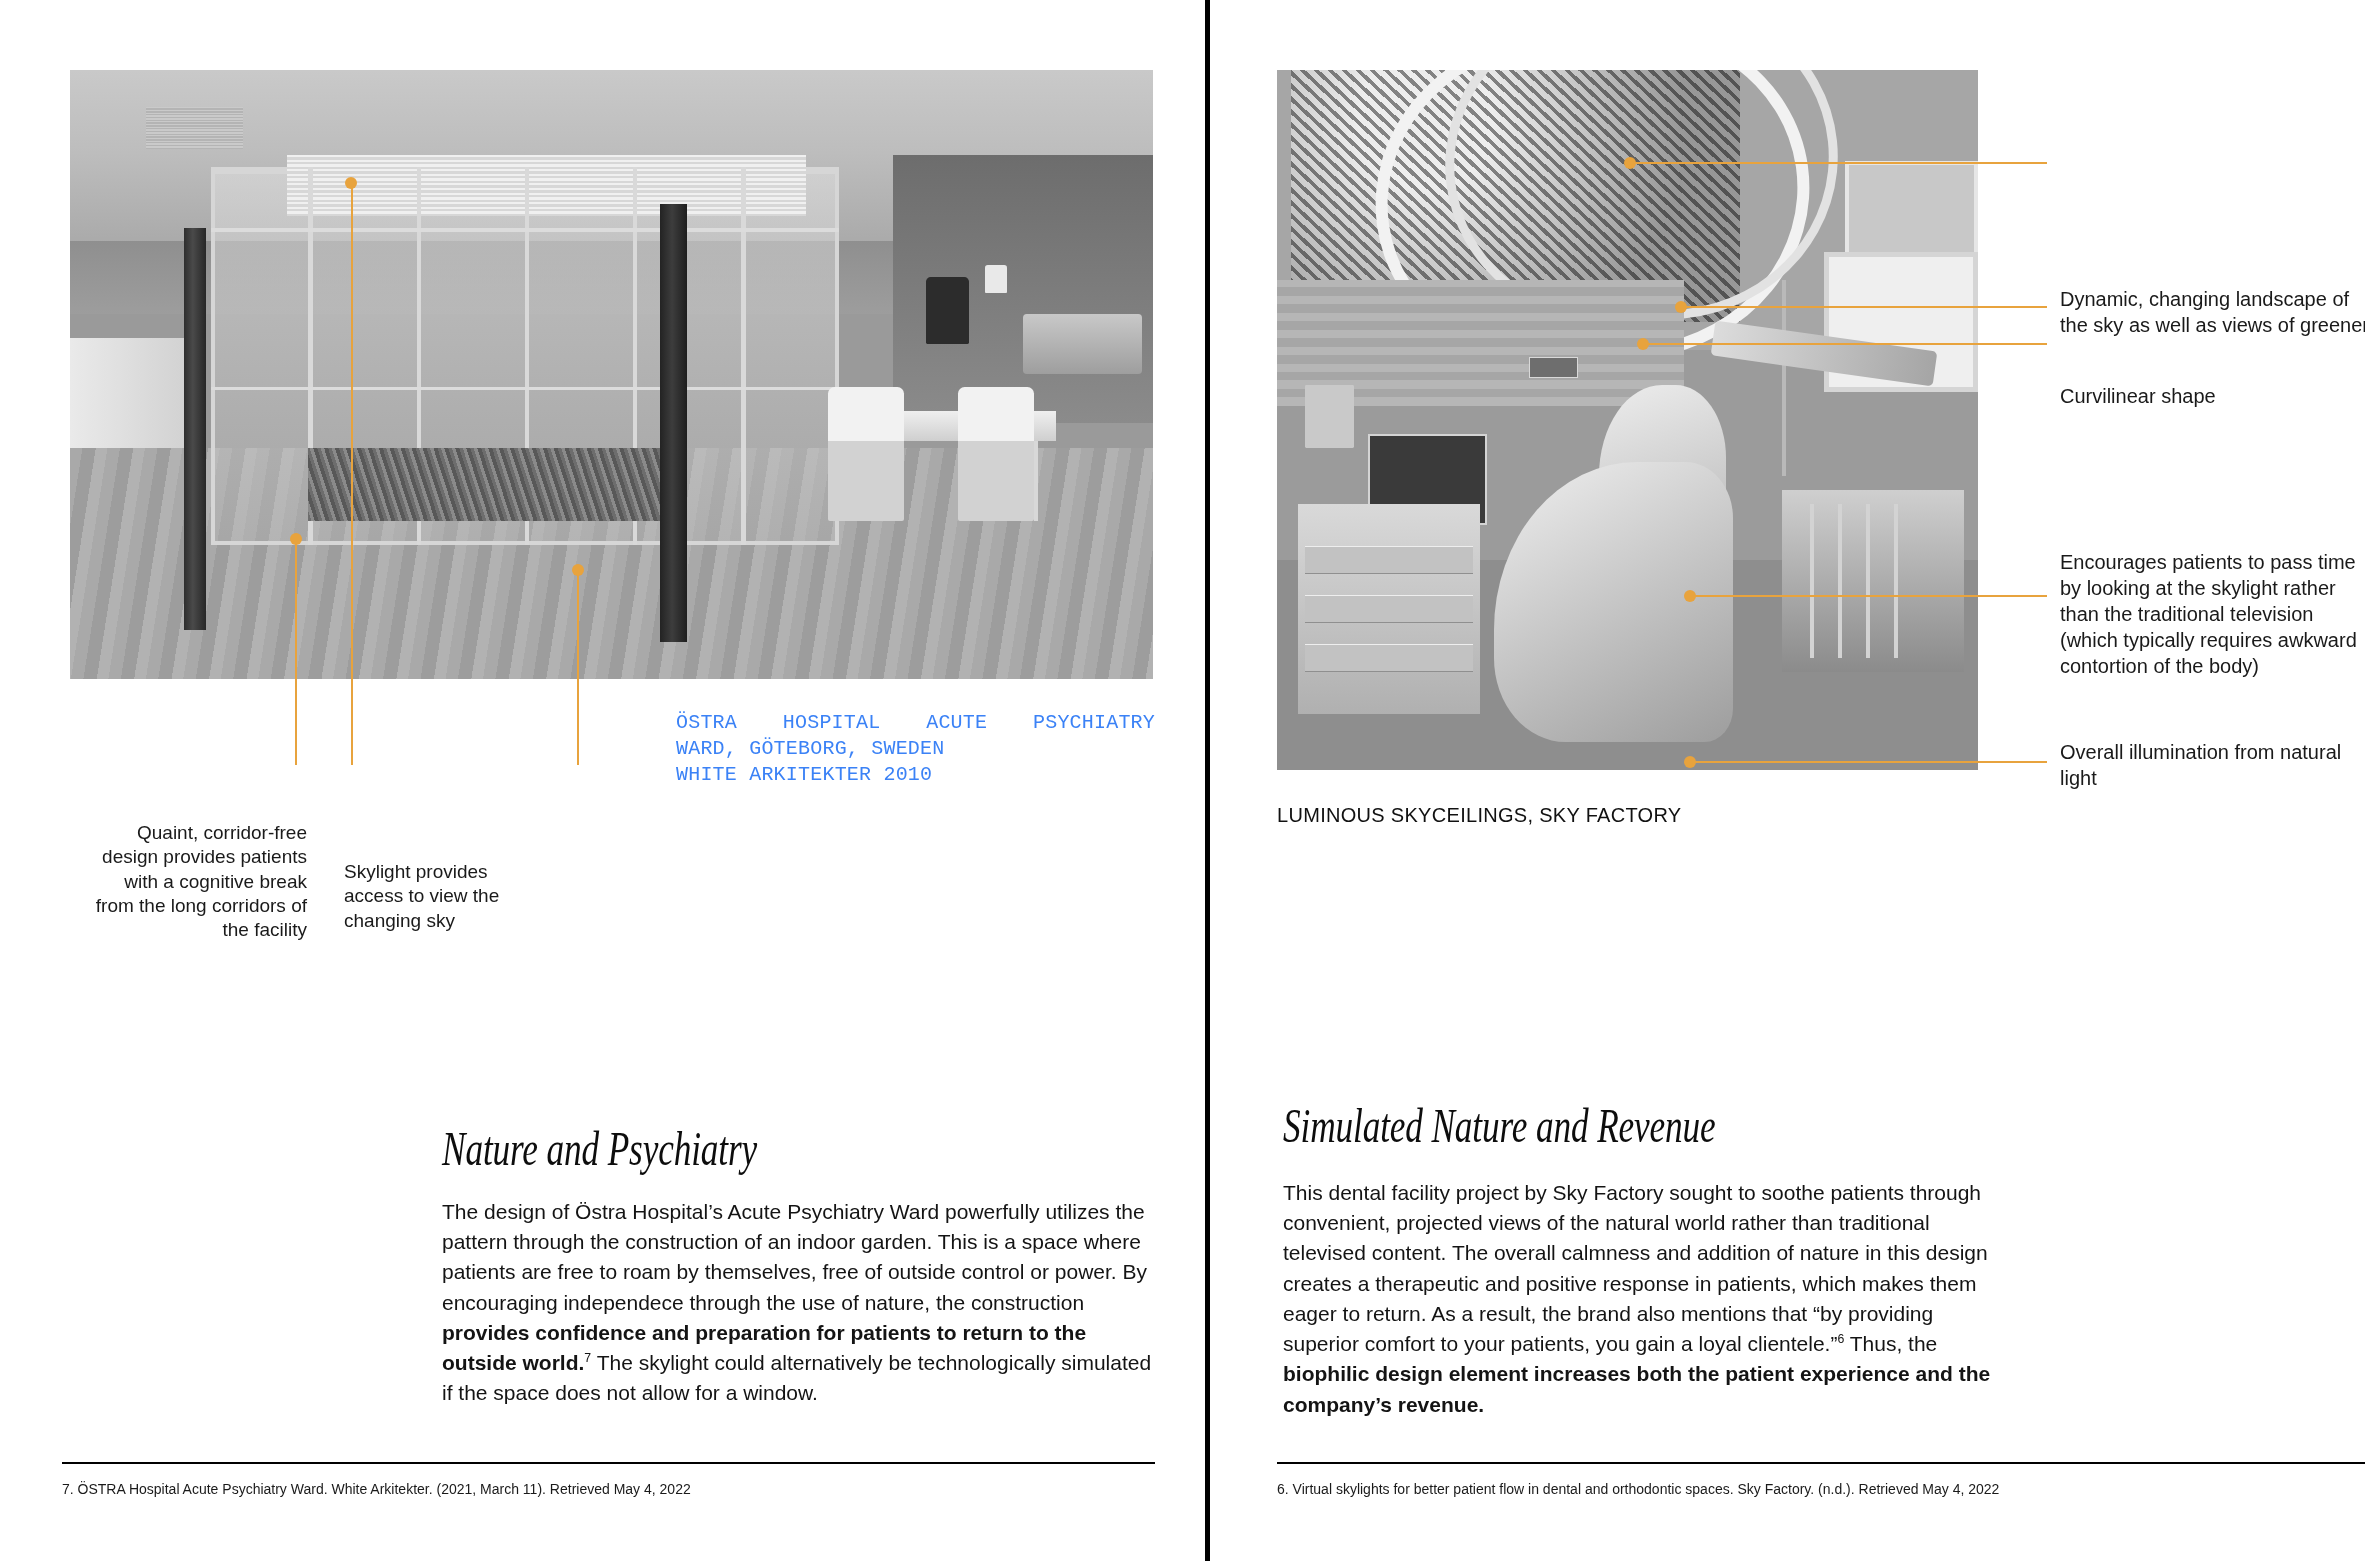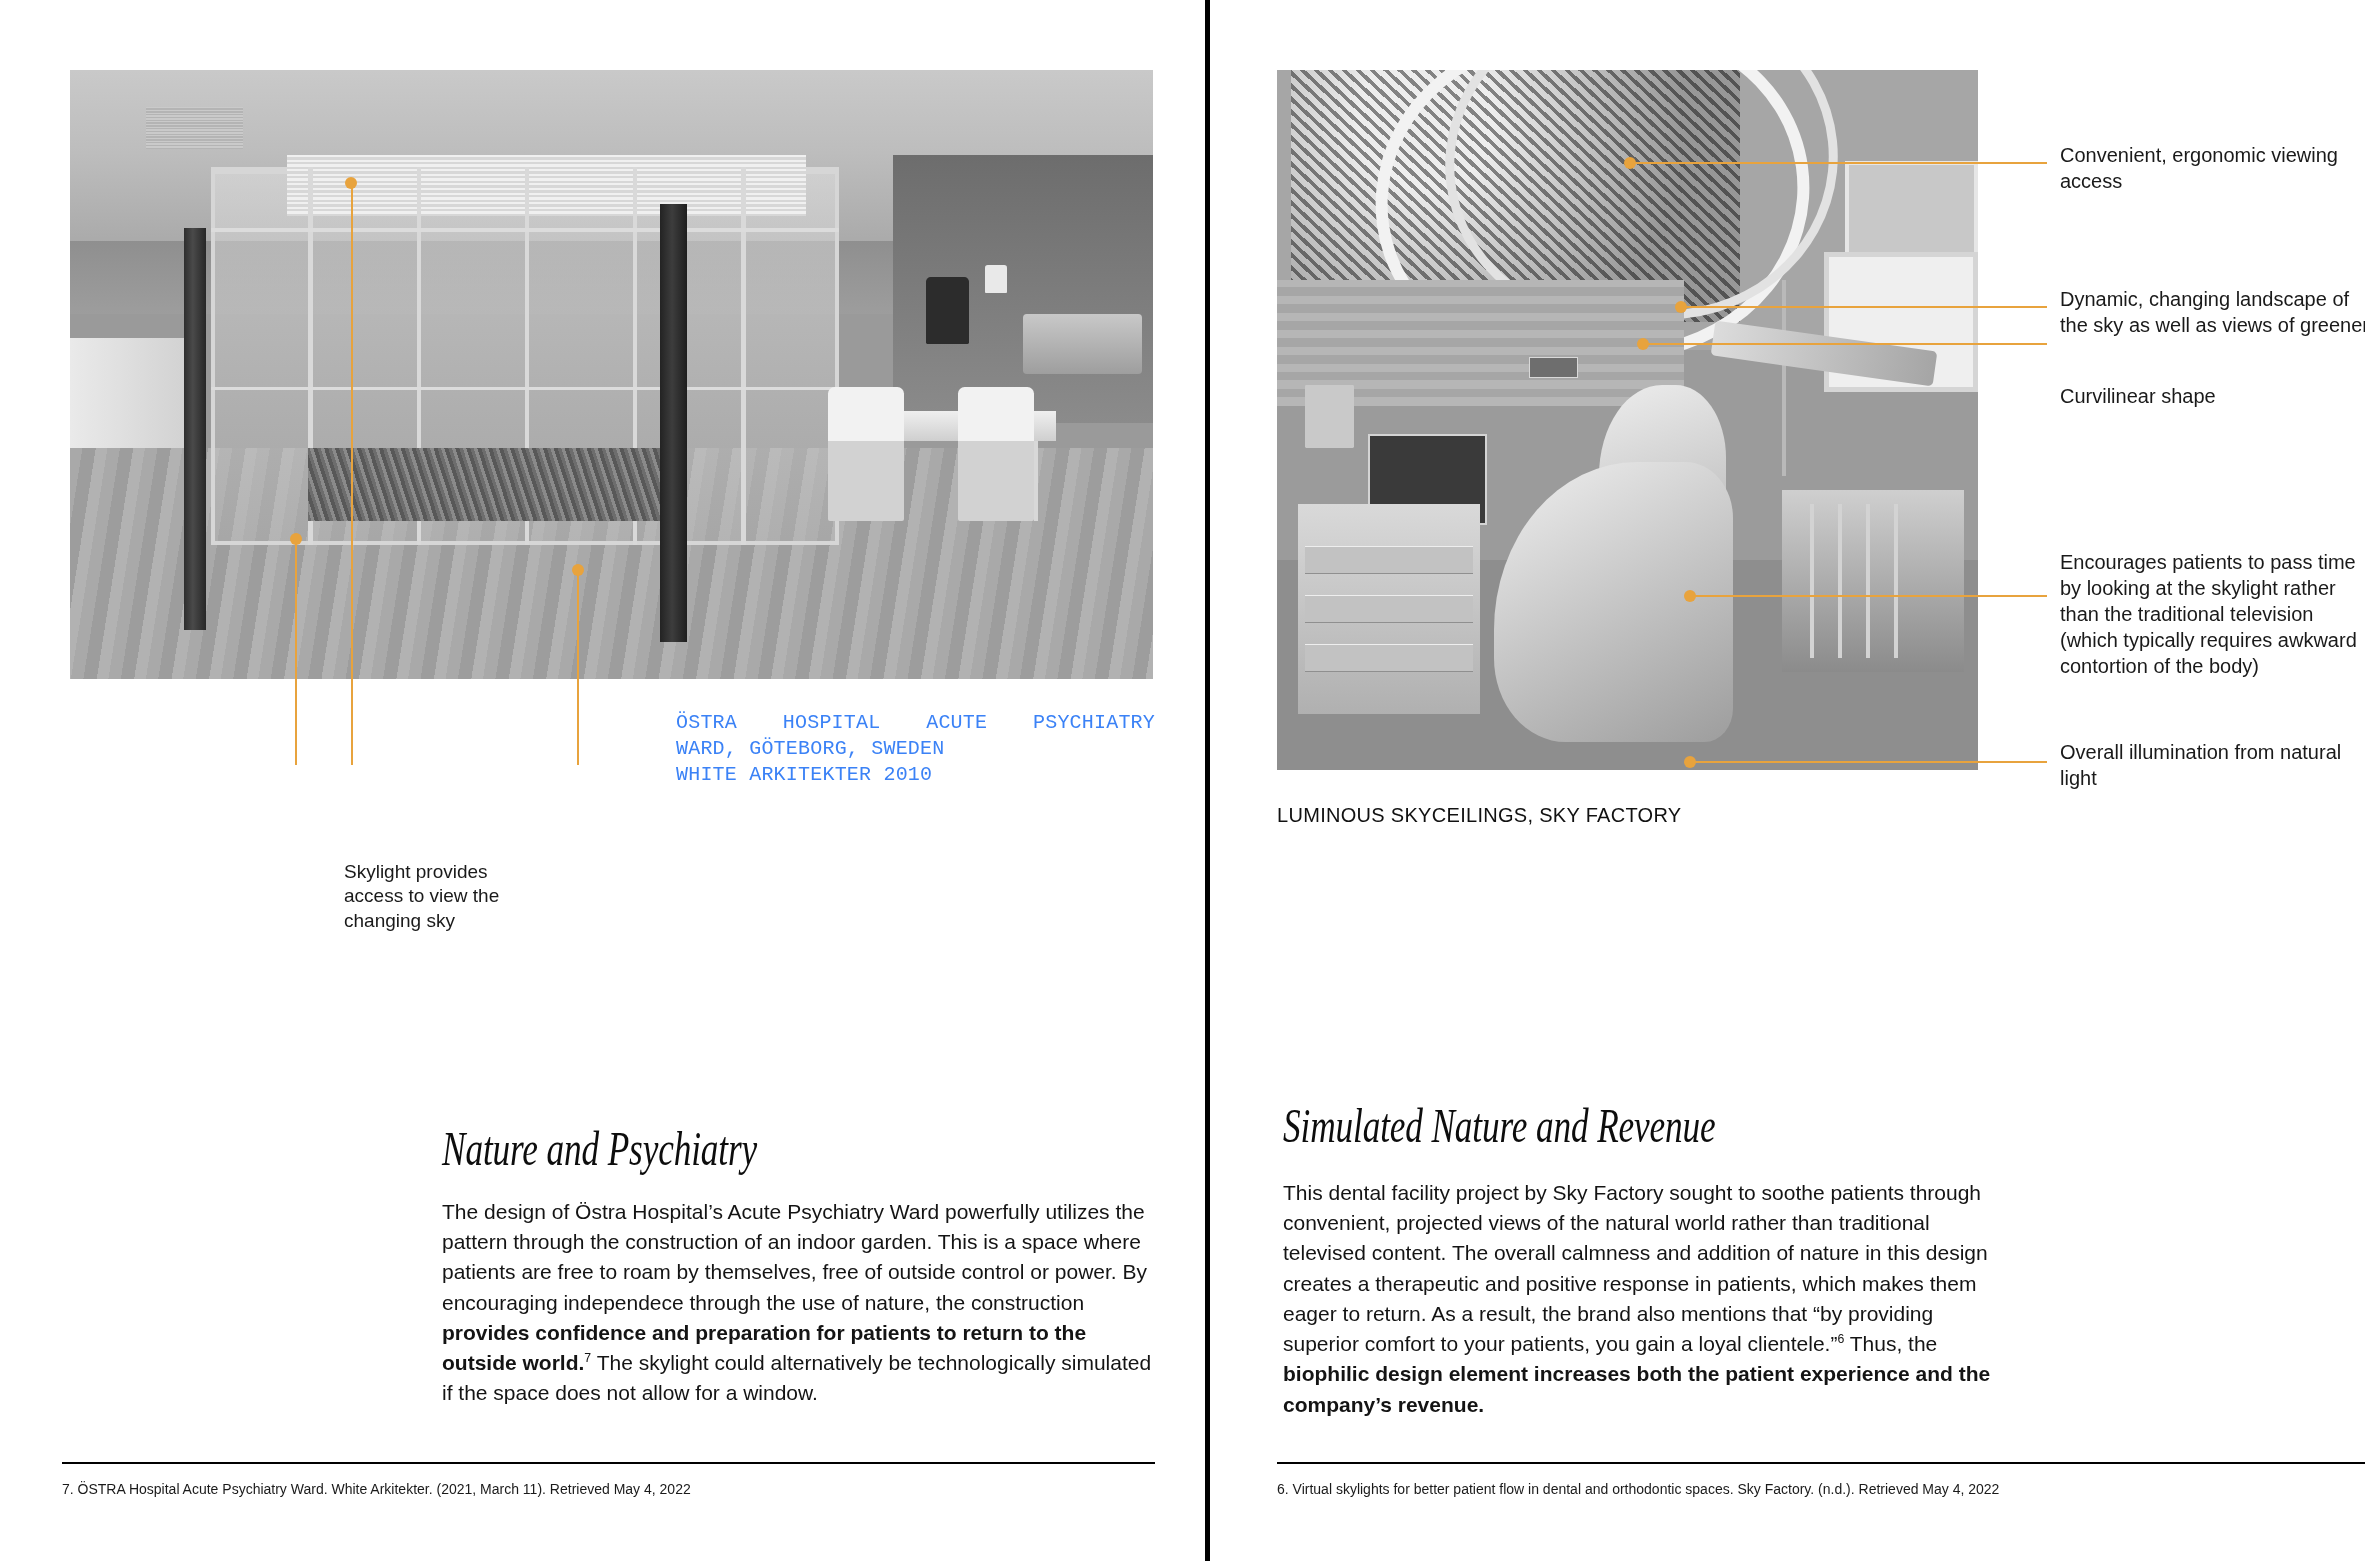--- a/index.html
+++ b/index.html
@@ -313,20 +313,21 @@
 
   <div class="lead-dot" style="left:572px; top:564px;"></div>
   <div class="lead-v" style="left:577px; top:570px; height:195px;"></div>
 
   <div class="caption-block" style="left:676px; top:710px; width:479px;">
     <div class="just">ÖSTRA HOSPITAL ACUTE PSYCHIATRY</div>
     <div>WARD, GÖTEBORG, SWEDEN</div>
     <div>WHITE ARKITEKTER 2010</div>
   </div>
 
+  <div class="note right-al" style="left:85px; top:821px; width:222px;">Quaint, corridor-free design provides patients with a cognitive break from the long corridors of the facility</div>
 
   <div class="note" style="left:344px; top:860px; width:189px;">Skylight provides access to view the changing sky</div>
 
 
   <div class="section-title" style="left:442px; top:1120px;">Nature and Psychiatry</div>
 
   <div class="body-text" style="left:442px; top:1197px; width:712px;">
     <span>The design of Östra Hospital’s Acute Psychiatry Ward powerfully utilizes the pattern through the construction of an indoor garden. This is a space where patients are free to roam by themselves, free of outside control or power. By encouraging independece through the use of nature, the construction </span><b>provides confidence and preparation for patients to return to the outside world.</b><sup>7</sup><span> The skylight could alternatively be technologically simulated if the space does not allow for a window.</span>
   </div>
 
@@ -369,21 +370,20 @@
 
   <div class="lead-dot" style="left:1637px; top:338px;"></div>
   <div class="lead-h" style="left:1643px; top:343px; width:404px;"></div>
 
   <div class="lead-dot" style="left:1684px; top:590px;"></div>
   <div class="lead-h" style="left:1690px; top:595px; width:357px;"></div>
 
   <div class="lead-dot" style="left:1684px; top:756px;"></div>
   <div class="lead-h" style="left:1690px; top:761px; width:357px;"></div>
 
-  <div class="rnote" style="left:2060px; top:142px; width:293px;">Convenient, ergonomic viewing access</div>
 
   <div class="rnote" style="left:2060px; top:286px; width:322px;">Dynamic, changing landscape of the sky as well as views of greenery</div>
 
   <div class="rnote" style="left:2060px; top:383px; width:293px;">Curvilinear shape</div>
 
   <div class="rnote" style="left:2060px; top:549px; width:312px;">Encourages patients to pass time by looking at the skylight rather than the traditional television (which typically requires awkward contortion of the body)</div>
 
   <div class="rnote" style="left:2060px; top:739px; width:293px;">Overall illumination from natural light</div>
 
   <div class="photo-caption" style="left:1277px; top:804px;">LUMINOUS SKYCEILINGS, SKY FACTORY</div>

